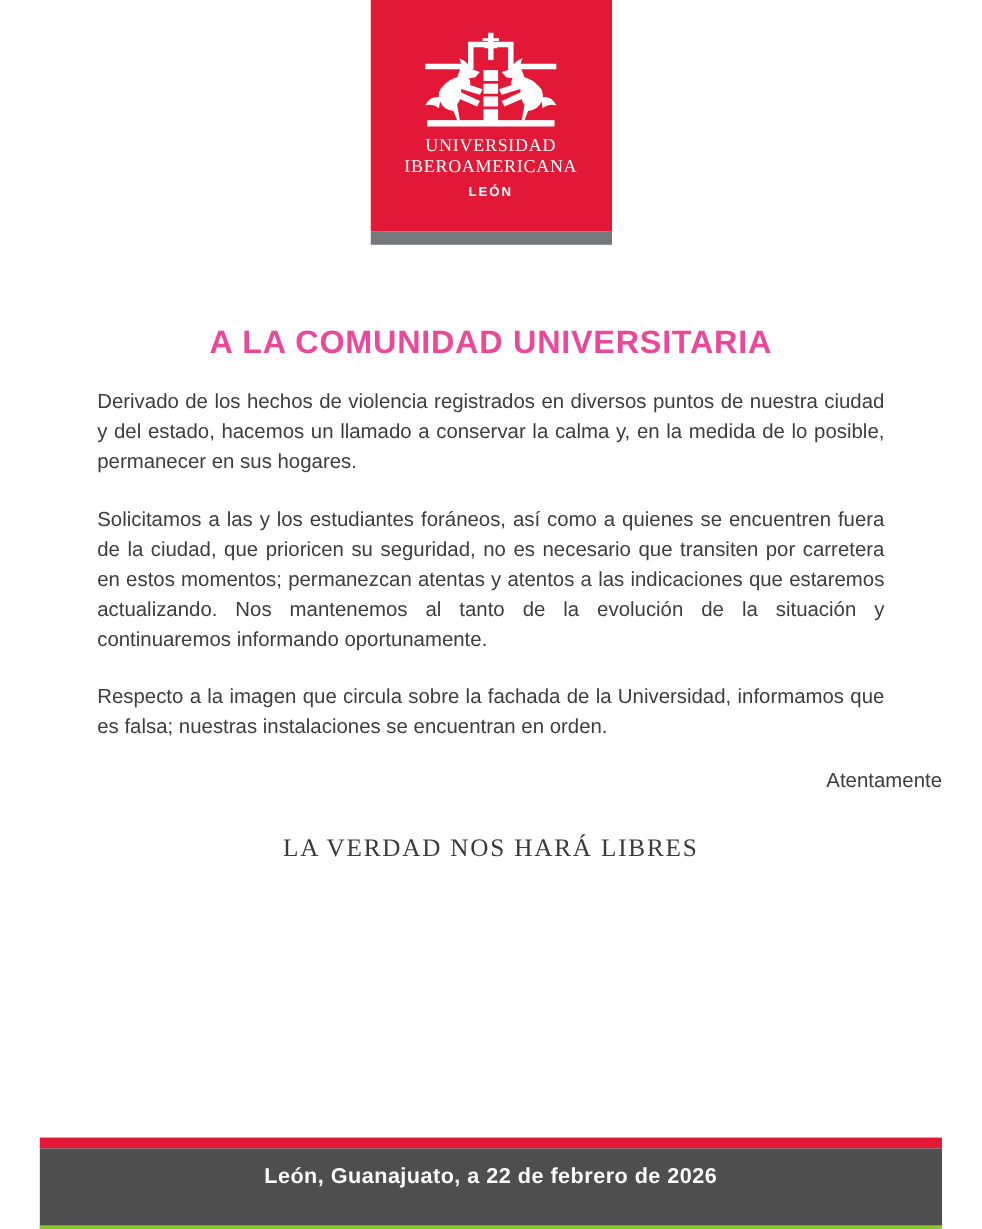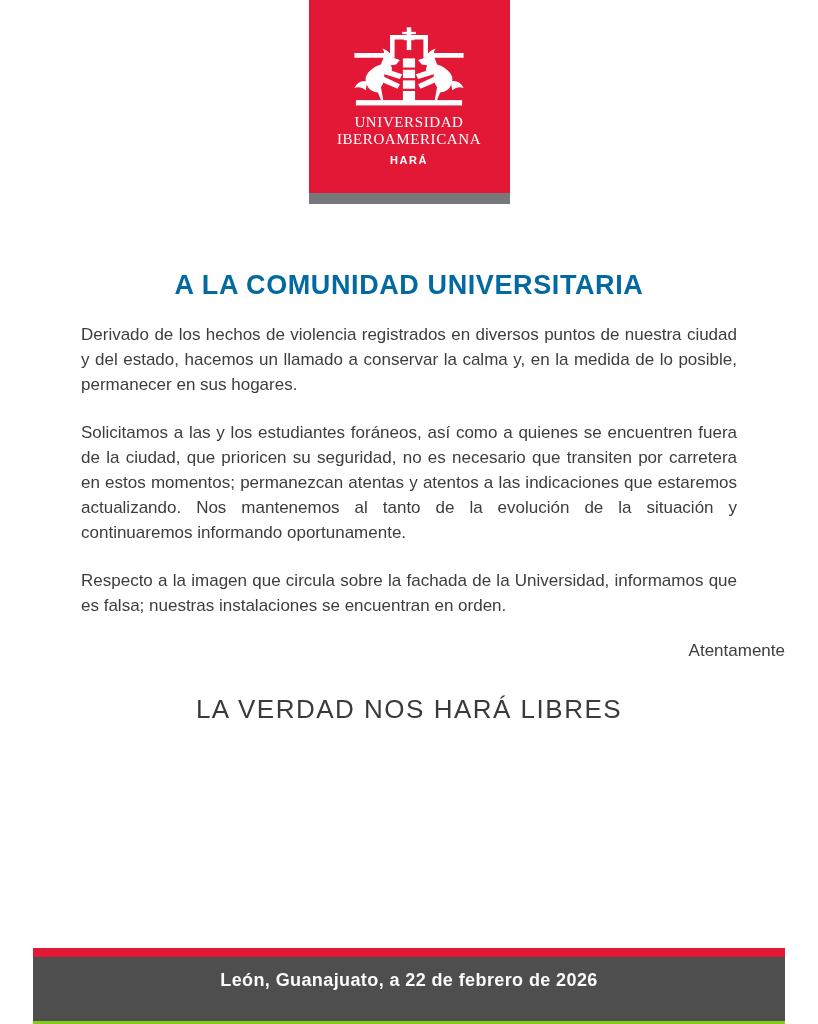--- a/index.html
+++ b/index.html
@@ -28,37 +28,37 @@
   .campus-line{
     font-size:11px;font-weight:700;letter-spacing:1.6px;margin-top:6px;
     font-family:"Liberation Sans", sans-serif;
   }
   .logo-gray-strip{width:201px;height:11px;background:var(--logo-gray,#77787B);}
   
   .title{
     margin:66px 0 0;
     text-align:center;
     font-size:27px;font-weight:600;letter-spacing:0.6px;
-    color:#0369a1;
+    color:#ec4899;
   }
   .body-text{
     width:656px;margin:21px auto 0;
     font-size:17px;line-height:25px;
     color:var(--text-gray,#3D3D3D);
     text-align:justify;
   }
   .body-text p{margin:0 0 23px 0;}
   .closing{
     margin:0;text-align:right;
     font-size:17px;color:var(--text-gray,#3D3D3D);
   }
   .motto{
     margin:33px 0 0;text-align:center;
-    font-family:Liberation Sans, sans-serif;
-    font-size:26px;letter-spacing:1.5px;font-weight:400;
+    font-family:Liberation Serif, serif;
+    font-size:21px;letter-spacing:1.5px;font-weight:400;
     color:#3a3a3a;
   }
   
   .footer{position:absolute;left:0;bottom:0;width:100%;}
   .footer-accent{height:9px;background:var(--brand-red,#E31837);}
   .footer-bar{
     height:67px;background:var(--footer-gray,#4F4E4E);
     box-sizing:border-box;
     display:flex;justify-content:center;align-items:flex-start;
     padding-top:13px;
@@ -95,21 +95,21 @@
           <path d="M64 60 L91 69 L88 75 L61 67 Z"></path>
           <path d="M60 69 L88 82 L85 88 L57 76 Z"></path>
           <path d="M45 78 Q33 76 28 87 Q36 84 43 90 Z"></path>
         </g>
 
         <use href="#supporter" transform="translate(200 0) scale(-1 1)"></use>
       </svg>
       <div class="logo-text">
         <div class="uni-line">UNIVERSIDAD</div>
         <div class="uni-line">IBEROAMERICANA</div>
-        <div class="campus-line">HARÁ</div>
+        <div class="campus-line">LEÓN</div>
       </div>
     </div>
     <div class="logo-gray-strip"></div>
   </header>
 
   <main>
     <h1 class="title">A LA COMUNIDAD UNIVERSITARIA</h1>
 
     <section class="body-text">
       <p>Derivado de los hechos de violencia registrados en diversos puntos de nuestra ciudad y del estado, hacemos un llamado a conservar la calma y, en la medida de lo posible, permanecer en sus hogares.</p>

